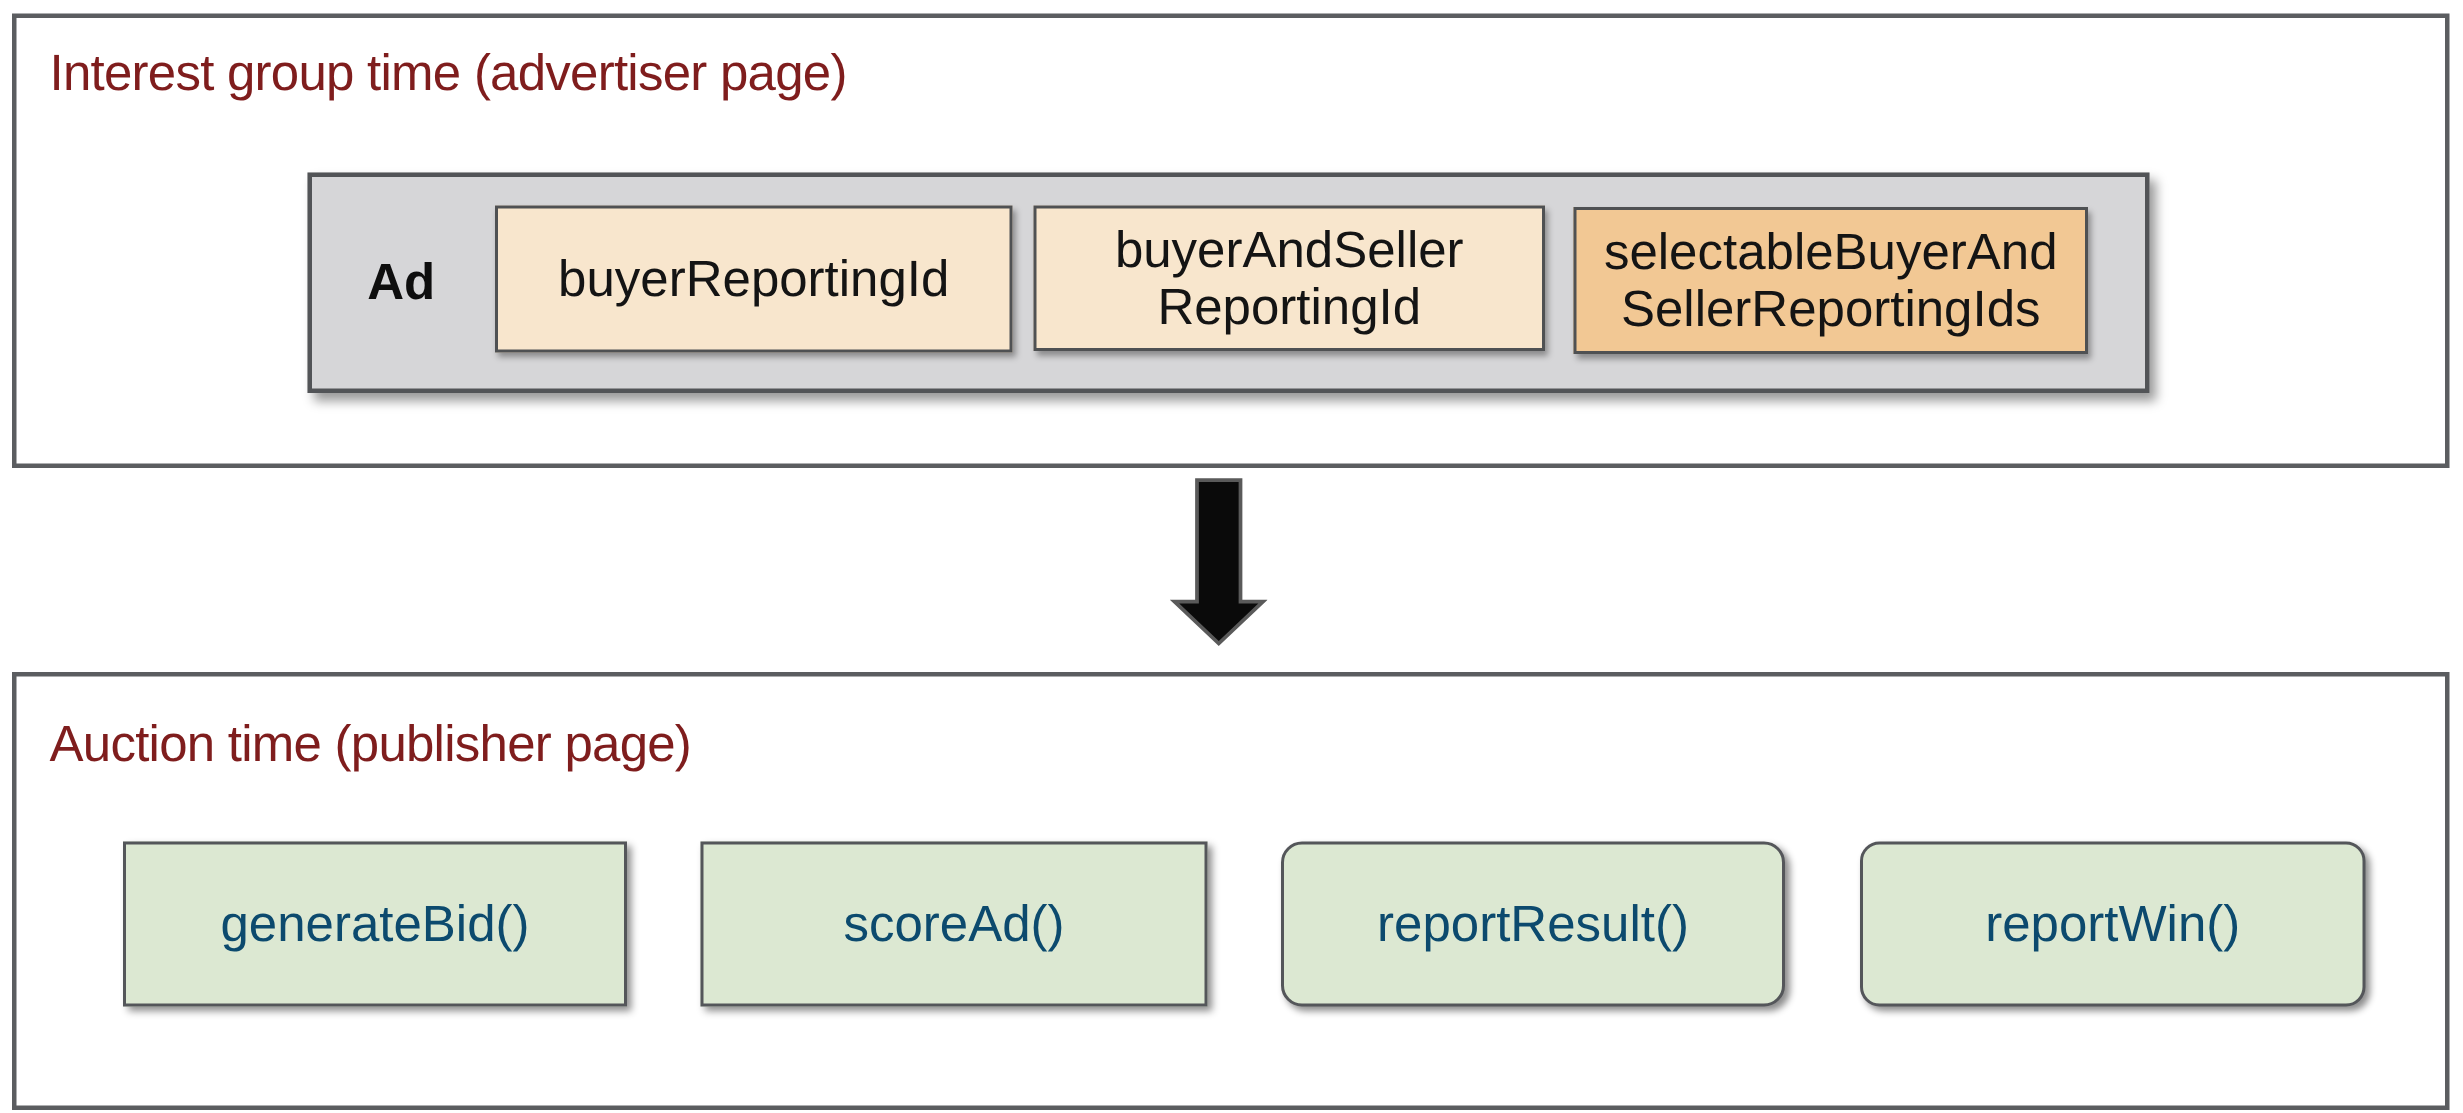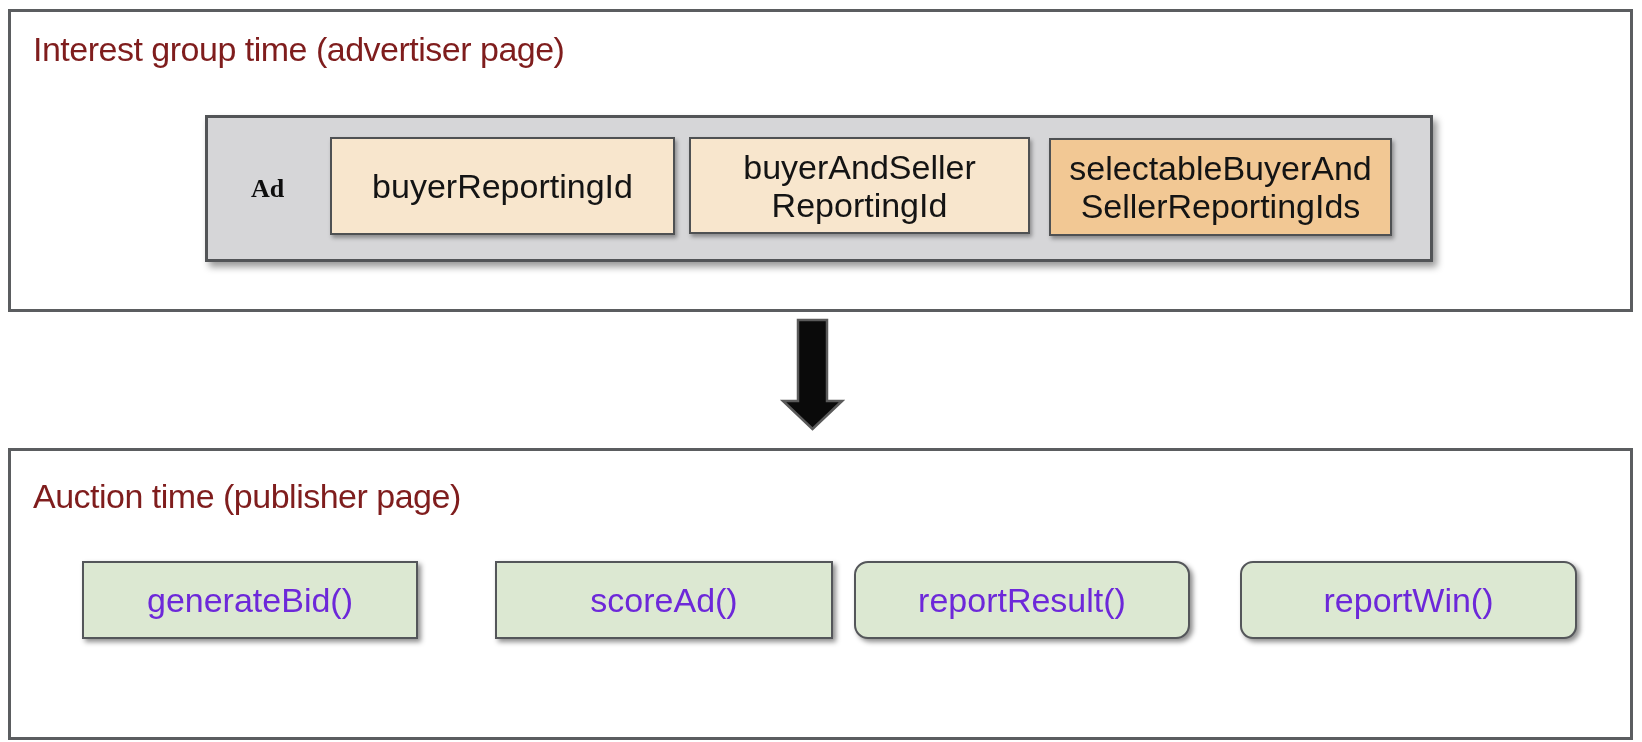--- a/index.html
+++ b/index.html
@@ -41,21 +41,21 @@
     box-sizing: border-box;
     background: #d6d6d8;
     border: 3px solid #525457;
     box-shadow: 4px 5px 7px rgba(0,0,0,0.40);
   }
   .ad-label {
     position: absolute;
     left: 205px; top: 115px;
     width: 125px; height: 147px;
     display: flex; align-items: center; justify-content: center;
-    font-size: 26px; font-weight: bold; color: #0e0e0e; font-family: Liberation Serif, serif;
+    font-size: 34px; font-weight: bold; color: #0e0e0e;
   }
   .id-box {
     position: absolute;
     box-sizing: border-box;
     border: 2px solid #4f5153;
     box-shadow: 2px 3px 4px rgba(0,0,0,0.35);
     display: flex; flex-direction: column;
     align-items: center; justify-content: center;
     font-size: 34px; line-height: 38px;
     text-align: center; color: #141414;
@@ -68,31 +68,31 @@
   .id-box-3 { left: 1049px; top: 138px; width: 343px; height: 98px; }
 
   .arrow-wrap {
     position: absolute;
     left: 779px; top: 318px;
     width: 66px; height: 114px;
   }
 
   .fn-box {
     position: absolute;
-    top: 561px; height: 78px;
+    top: 561px; height: 110px;
     box-sizing: border-box;
     background: #dce8d2;
     border: 2px solid #54565a;
     box-shadow: 3px 3px 5px rgba(0,0,0,0.45);
     display: flex; align-items: center; justify-content: center;
-    font-size: 34px; color: #6d28d9;
+    font-size: 34px; color: #0c4a6e;
     white-space: nowrap;
   }
   .fn-box-1 { left: 82px;   width: 336px; }
-  .fn-box-2 { left: 467px;  width: 338px; margin-left: 28px; }
+  .fn-box-2 { left: 467px;  width: 338px; }
   .fn-box-3 { left: 854px;  width: 336px; border-radius: 14px; }
   .fn-box-4 { left: 1240px; width: 337px; border-radius: 13px; }
 </style>
 </head>
 <body>
 
 <div class="canvas">
 
   <div class="panel panel-top"></div>
   <div class="panel-title title-top">Interest group time (advertiser page)</div>

